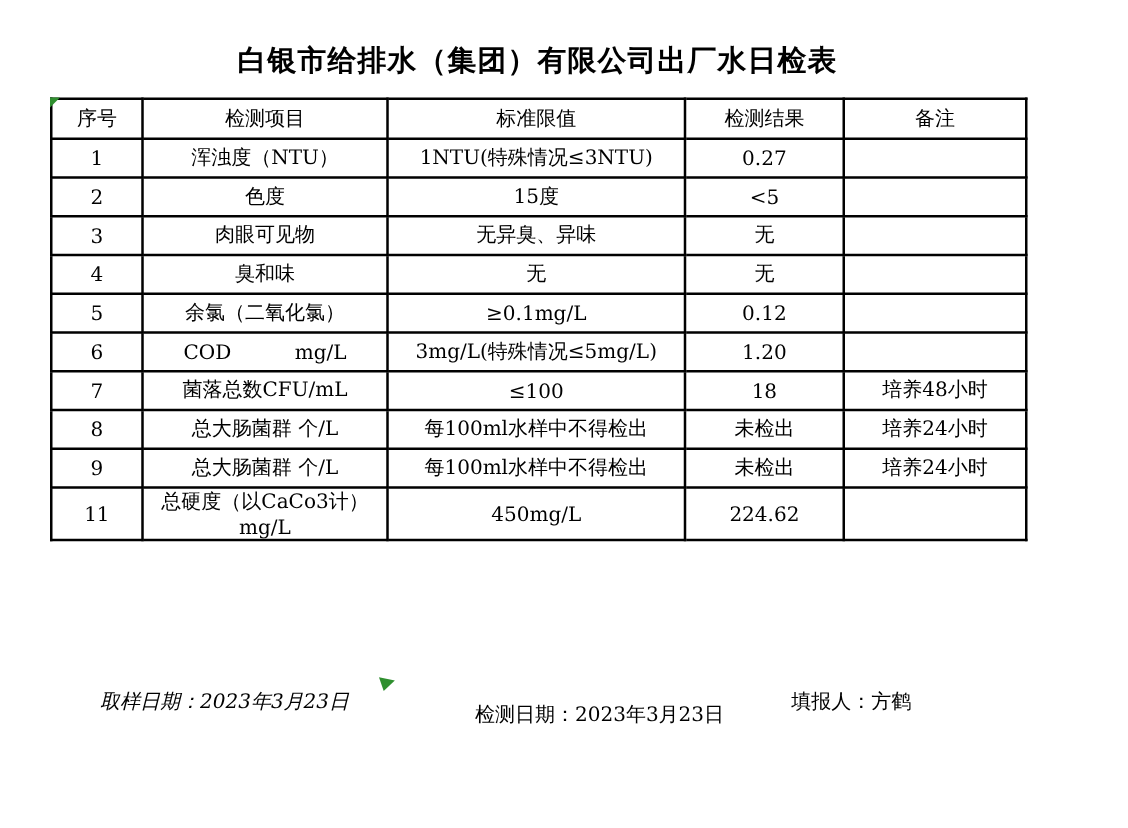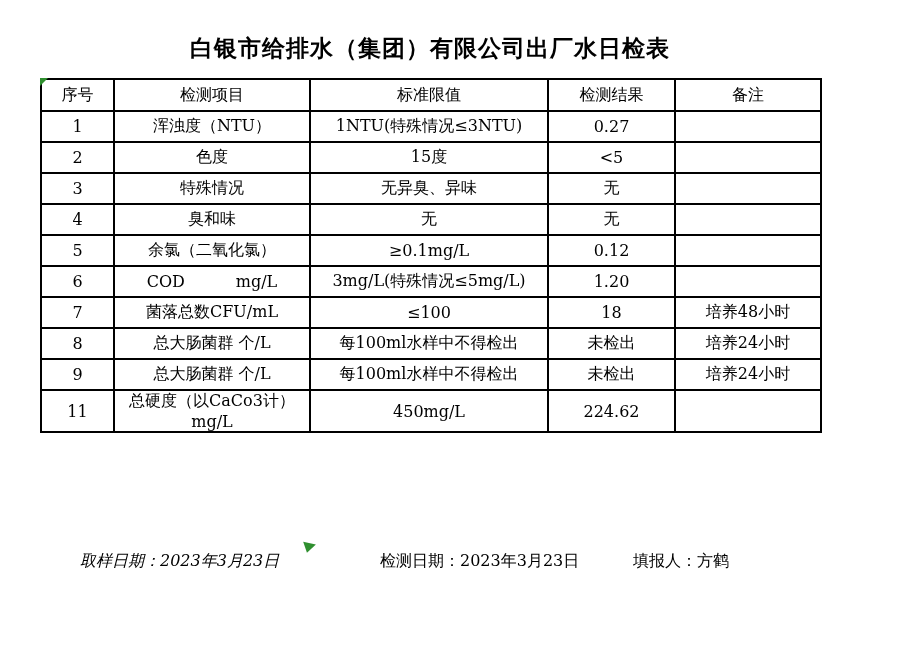--- a/index.html
+++ b/index.html
@@ -40,21 +40,21 @@
   }
   table.daily th{height:30px;}
   table.daily td{height:29px;}
   .footer-item{
     position:absolute;
     top:551px;
     font-size:16px;
     white-space:nowrap;
   }
   .footer-sampling{left:80px;font-style:italic;}
-  .footer-testdate{left:380px;}
+  .footer-testdate{left:380px;margin-top:11px;}
   .footer-reporter{left:633px;}
   .corner-marker{
     position:absolute;
     top:78px;left:40px;
     width:0;height:0;
     border-top:8px solid #2f8f2f;
     border-right:8px solid transparent;
   }
   .bottom-marker{
     position:absolute;
@@ -100,21 +100,21 @@
       </tr>
       <tr>
         <td>2</td>
         <td>色度</td>
         <td>15度</td>
         <td>&lt;5</td>
         <td></td>
       </tr>
       <tr>
         <td>3</td>
-        <td>特殊情况</td>
+        <td>肉眼可见物</td>
         <td>无异臭、异味</td>
         <td>无</td>
         <td></td>
       </tr>
       <tr>
         <td>4</td>
         <td>臭和味</td>
         <td>无</td>
         <td>无</td>
         <td></td>

